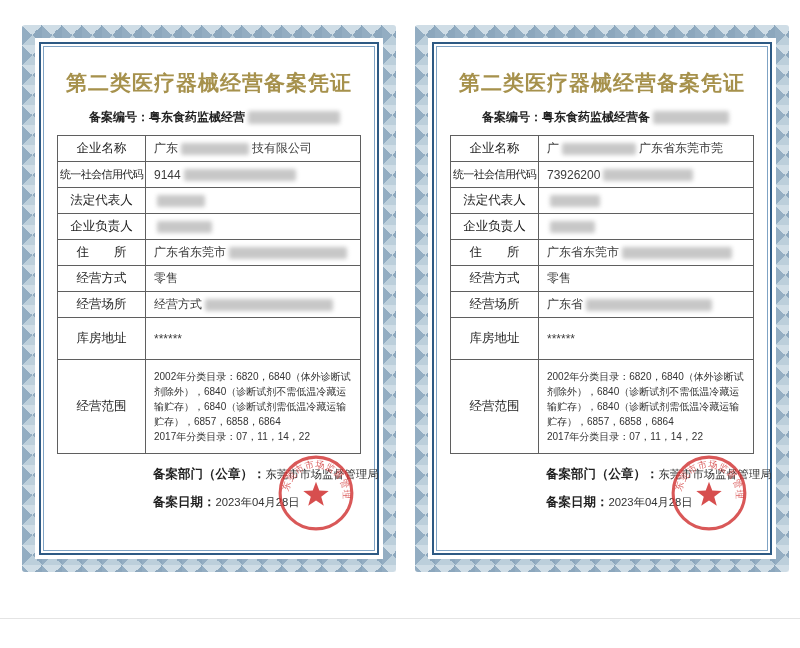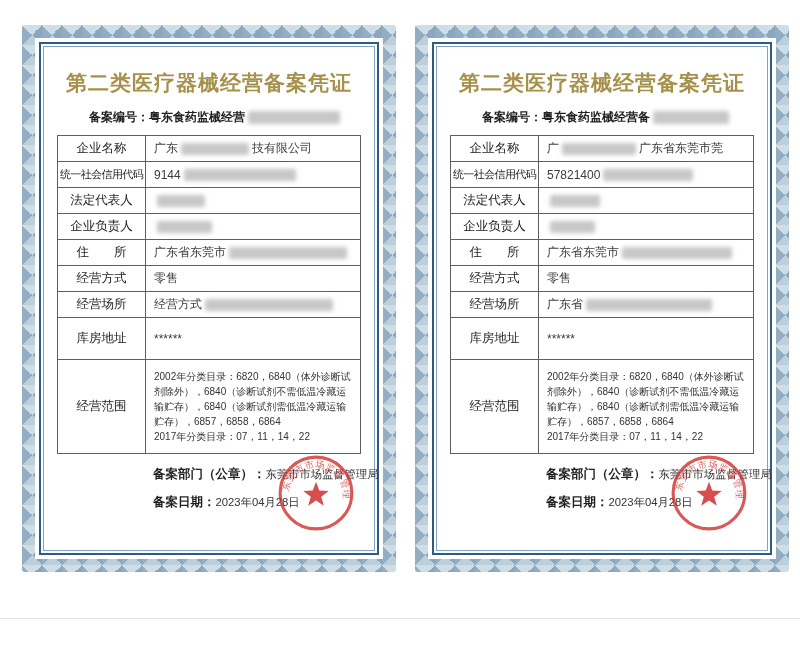--- a/index.html
+++ b/index.html
@@ -215,21 +215,21 @@
                 <span class="redact" style="width: 76px;"></span>
             </div>
             <table class="fields">
               <tbody>
                   <tr class="row-normal">
                     <td class="cell-label">企业名称</td>
                     <td class="cell-value"><span>广</span><span class="redact" style="width: 74px;"></span><span>广东省东莞市莞</span></td>
                   </tr>
                   <tr class="row-normal">
                     <td class="cell-label label-small">统一社会信用代码</td>
-                    <td class="cell-value"><span>57821400</span><span class="redact" style="width: 90px;"></span></td>
+                    <td class="cell-value"><span>73926200</span><span class="redact" style="width: 90px;"></span></td>
                   </tr>
                   <tr class="row-normal">
                     <td class="cell-label">法定代表人</td>
                     <td class="cell-value"><span class="redact" style="width: 50px;"></span></td>
                   </tr>
                   <tr class="row-normal">
                     <td class="cell-label">企业负责人</td>
                     <td class="cell-value"><span class="redact" style="width: 45px;"></span></td>
                   </tr>
                   <tr class="row-normal">

